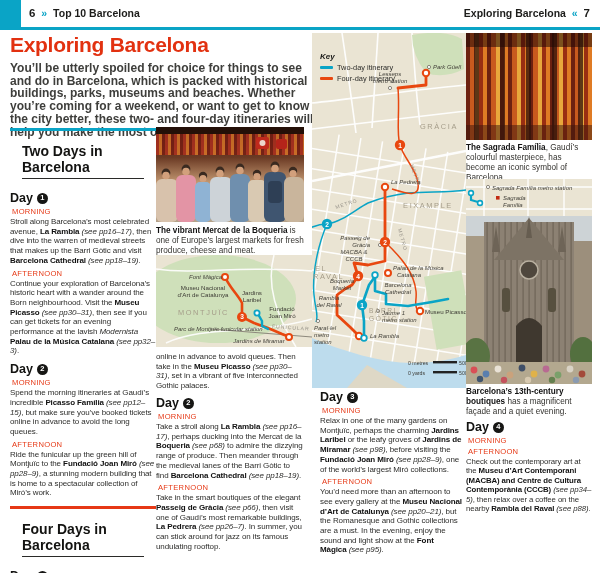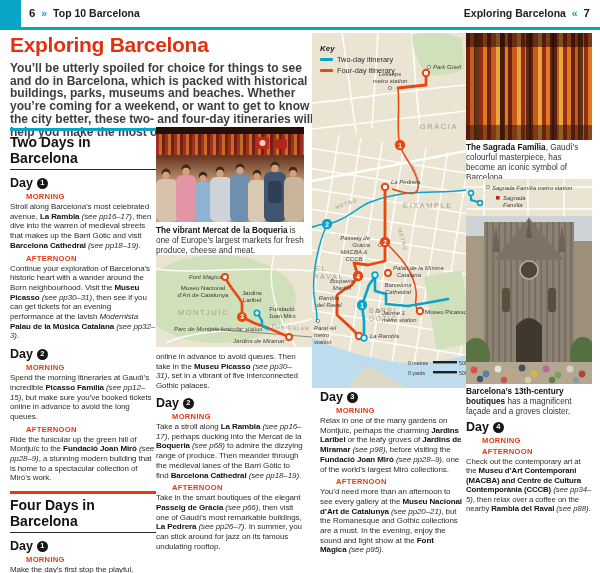--- a/index.html
+++ b/index.html
@@ -16,34 +16,34 @@
   .hdr-title{font-weight:bold}
   
   .page-title{position:absolute;left:10px;top:33px;font-size:21px;font-weight:bold;
               color:#e23110;letter-spacing:-0.3px}
   .intro{position:absolute;left:10px;top:62px;width:304px;font-size:12px;line-height:12.7px;
          font-weight:bold;color:#3e3e3b}
   
   .col{position:absolute}
   .sec{margin:0 0 5px}
   .sec-bar{height:3px;margin-bottom:3px}
-  .sec-h{font-size:14px;font-weight:bold;color:#131311;margin:0;padding:0 0 3px;
+  .sec-h{font-size:14px;font-weight:bold;color:#131311;margin:12px;padding:0 0 3px;
          border-bottom:1.5px solid #2a2a28}
   .day-h{display:flex;align-items:center;gap:4px;font-size:12.5px;font-weight:bold;
          color:#131311;margin:6px 0 1px}
   .daynum{width:11px;height:11px;border-radius:50%;background:#161614;color:#fff;
           font-size:7.5px;font-weight:bold;display:inline-flex;align-items:center;
           justify-content:center;line-height:1}
-  .tod{font-size:7.6px;font-weight:bold;color:#e63815;letter-spacing:.3px;margin:2px 16px 1px}
+  .tod{font-size:7.6px;font-weight:normal;color:#e63815;letter-spacing:.3px;margin:2px 2px 1px}
   .body{font-size:8px;line-height:9.7px;margin:0 0 3px;letter-spacing:-0.1px}
   .rt-b{font-weight:bold;color:#111}
   .rt-i{font-style:italic}
   .cap{position:absolute;font-size:8.2px;line-height:9.9px;color:#34332f}
   
-  .key{position:absolute;left:320px;top:44px;z-index:3}
+  .key{position:absolute;left:320px;top:52px;z-index:3}
   .key-t{font-size:8px;font-weight:bold;font-style:italic;color:#1c1c1a;margin-bottom:2px}
   .key-row{display:flex;align-items:center;gap:4px;font-size:7.4px;color:#2c2c2a;margin-top:2px}
   .key-sw{width:13px;height:2.6px;border-radius:1px}
   
   svg text{font-family:"Liberation Sans",sans-serif}
   .ml{font-size:6.2px;fill:#3c3a34}
   .mi{font-size:6px;font-style:italic;fill:#45433c}
   .md{font-size:7.4px;fill:#a59d8a;letter-spacing:1.6px}
   .mm{font-size:5px;fill:#97938a;letter-spacing:1px}
   .mnum{font-size:6.6px;font-weight:bold;fill:#fff}
@@ -442,21 +442,21 @@
     <circle cx="104" cy="153" r="3.4" fill="#d9d3c6"></circle>
       <circle cx="116" cy="158" r="3.4" fill="#a34a3a"></circle>
     <circle cx="14" cy="163" r="3.2" fill="#40556e"></circle>
       <circle cx="38" cy="164" r="3.2" fill="#c4535d"></circle>
     <circle cx="62" cy="164" r="3.2" fill="#d7c9b0"></circle>
       <circle cx="86" cy="164" r="3.2" fill="#64804f"></circle>
     <circle cx="110" cy="164" r="3.2" fill="#8a9ab0"></circle>
   </g>
 </svg>
 
-<div class="cap" style="left:466px;top:387px;width:126px"><span class="rt-b">Barcelona’s 13th-century boutiques</span><span> has a magnificent façade and a groves cloister.</span></div>
+<div class="cap" style="left:466px;top:387px;width:126px"><span class="rt-b">Barcelona’s 13th-century boutiques</span><span> has a magnificent façade and a quiet evening.</span></div>
 
 <div class="col" style="left:466px;top:420px;width:126px">
   <div class="day-h" style="margin-top:0">
     <span>Day</span>
     <span class="daynum">4</span>
   </div>
   <div class="tod">MORNING</div>
   <div class="tod">AFTERNOON</div>
   <p class="body" style="font-size:7.8px;line-height:9.4px"><span>Check out the contemporary art at the </span><span class="rt-b">Museu d’Art Contemporani (MACBA) and Centre de Cultura Contemporània (CCCB)</span><span class="rt-i"> (see pp34–5)</span><span>, then relax over a coffee on the nearby </span><span class="rt-b">Rambla del Raval</span><span class="rt-i"> (see p88)</span><span>.</span></p>
 </div>

